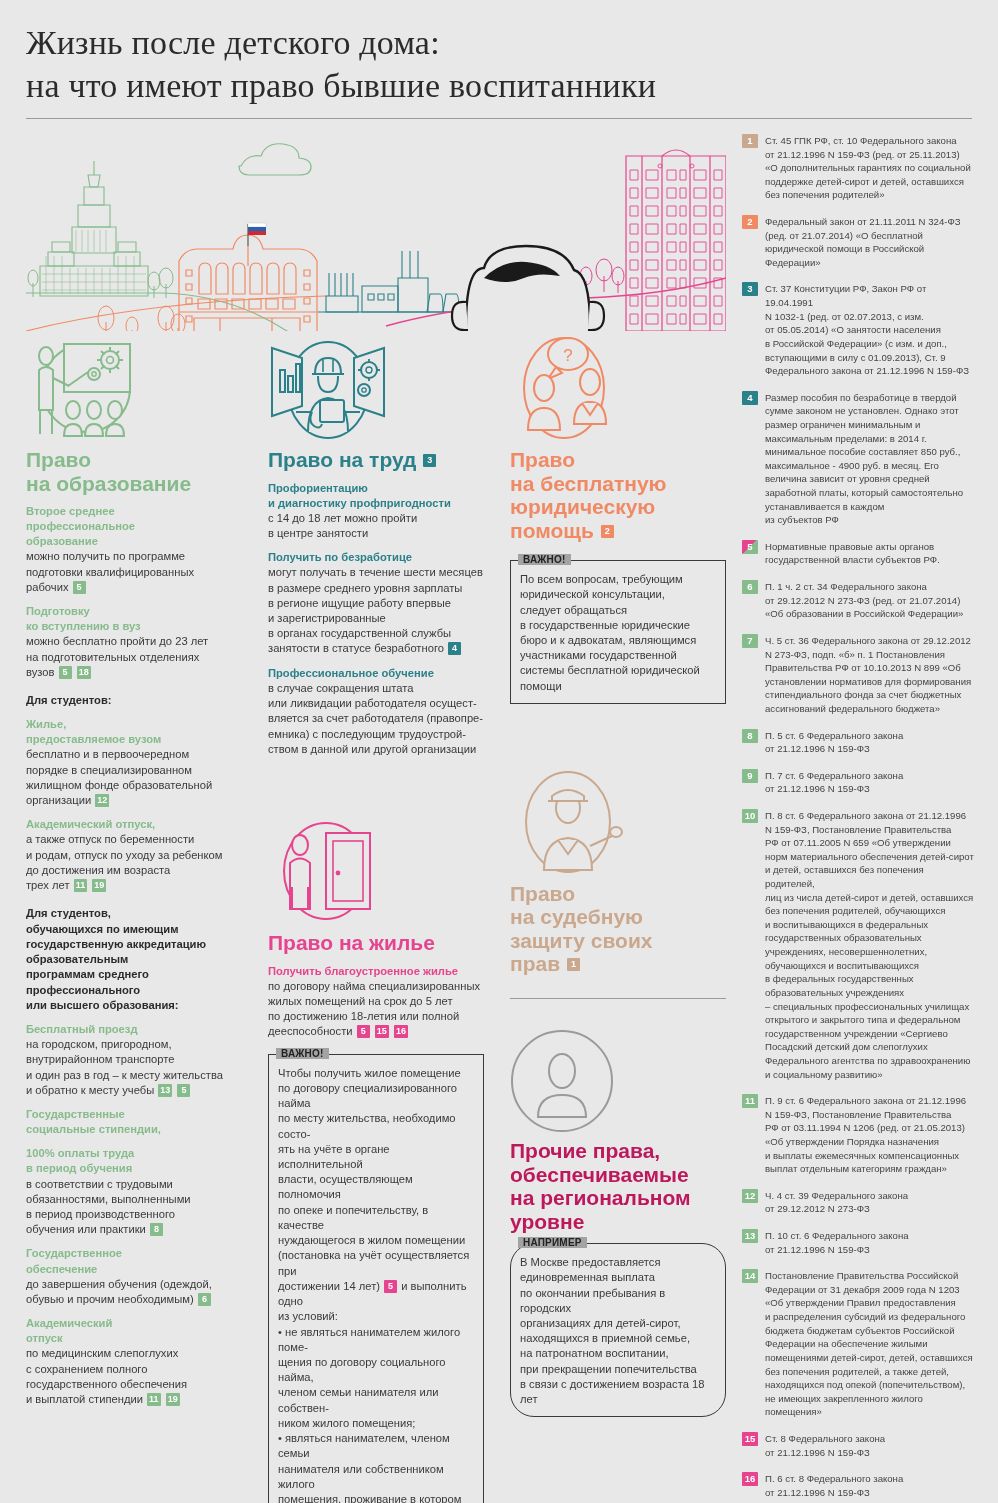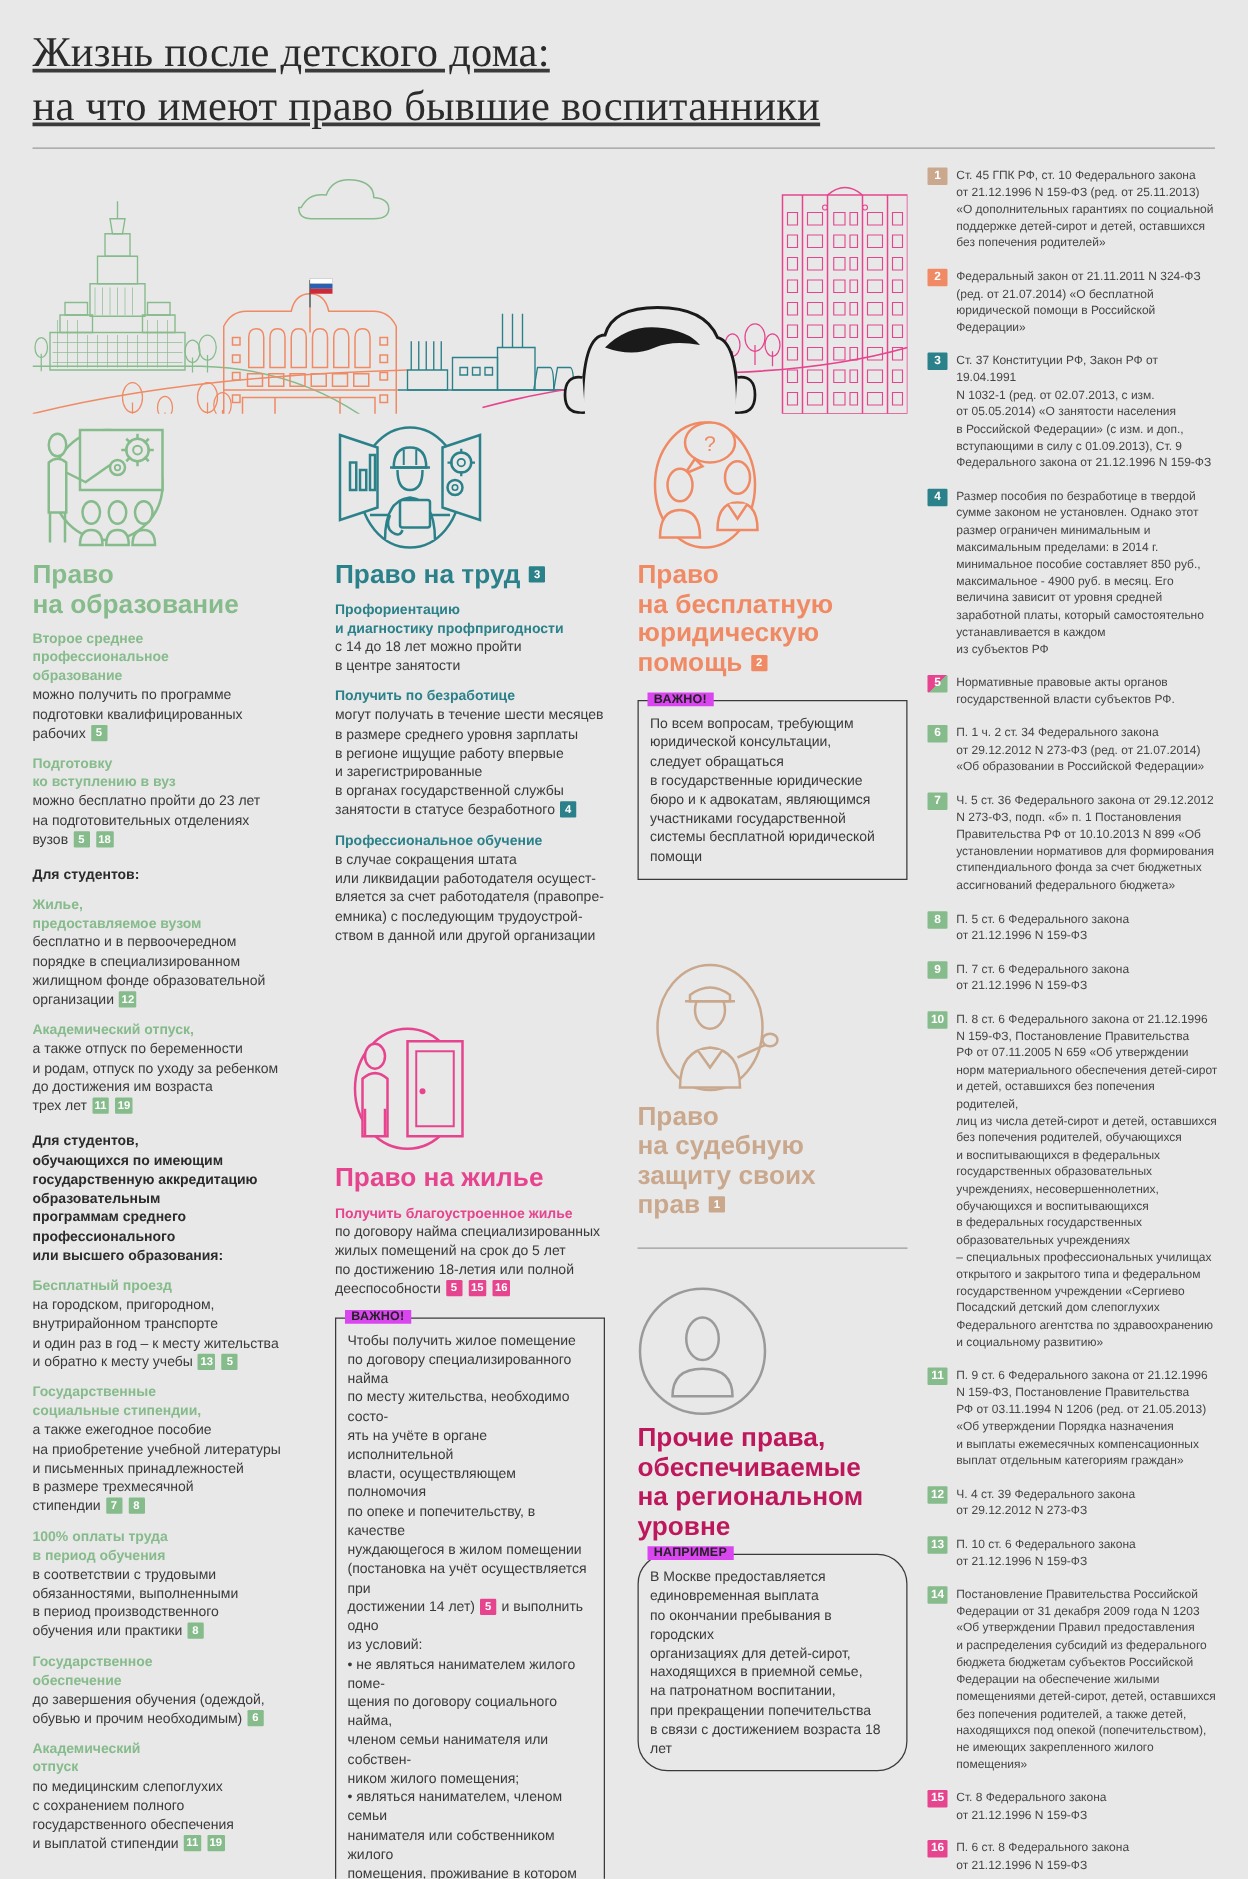--- a/index.html
+++ b/index.html
@@ -4,21 +4,21 @@
 <style>
   * { box-sizing: border-box; margin: 0; padding: 0; }
   body {
     width: 998px; height: 1503px;
     background: #e8e8e8;
     font-family: "Liberation Sans", sans-serif;
     color: #3a3a3a;
     overflow: hidden;
     position: relative;
   }
-  .page { position: relative; width: 998px; height: 1166px; text-decoration: underline; }
+  .page { position: relative; width: 998px; height: 1166px; }
 
   
   .header { padding: 22px 0 0 26px; }
   .title {
     font-family: "Liberation Serif", serif;
     font-size: 34px; line-height: 1.26;
     color: #2b2b2b; font-weight: 400;
     letter-spacing: .2px;
     white-space: pre-line;
   }
@@ -81,21 +81,21 @@
   }
   .b-green  { background: #86bb8b; }
   .b-teal   { background: #2b8189; }
   .b-orange { background: #f08a64; }
   .b-pink   { background: #e6448e; }
   .b-tan    { background: #c9a88d; }
 
   
   .imp { position: relative; margin-top: 14px; padding: 11px 9px 9px 9px; border: 1px solid #3a3a3a; }
   .imp-label {
-    position: absolute; top: -7px; left: 7px; background: #d946ef;
+    position: absolute; top: -7px; left: 7px; background: #a3a3a3;
     padding: 0 5px; font-size: 10px; font-weight: bold; color: #222;
     letter-spacing: .2px;
   }
   .imp .txt { font-size: 11.2px; }
 
   .divider { height: 1px; background: #9a9a9a; margin: 22px 0 0 0; }
 
   
   .ref-item { display: flex; margin-bottom: 13px; }
   .ref-num {
@@ -393,25 +393,20 @@
 или высшего образования:</div>
 
           <div class="sub green">Бесплатный проезд</div>
           <div class="txt"><span>на городском, пригородном,
 внутрирайонном транспорте
 и один раз в год – к месту жительства
 и обратно к месту учебы </span><span class="badge b-green">13</span> <span class="badge b-green">5</span></div>
 
           <div class="sub green">Государственные
 социальные стипендии,</div>
-          <div class="txt"><span>а также ежегодное пособие
-на приобретение учебной литературы
-и письменных принадлежностей
-в размере трехмесячной
-стипендии </span><span class="badge b-green">7</span> <span class="badge b-green">8</span></div>
 
           <div class="sub green">100% оплаты труда
 в период обучения</div>
           <div class="txt"><span>в соответствии с трудовыми
 обязанностями, выполненными
 в период производственного
 обучения или практики </span><span class="badge b-green">8</span></div>
 
           <div class="sub green">Государственное
 обеспечение</div>

